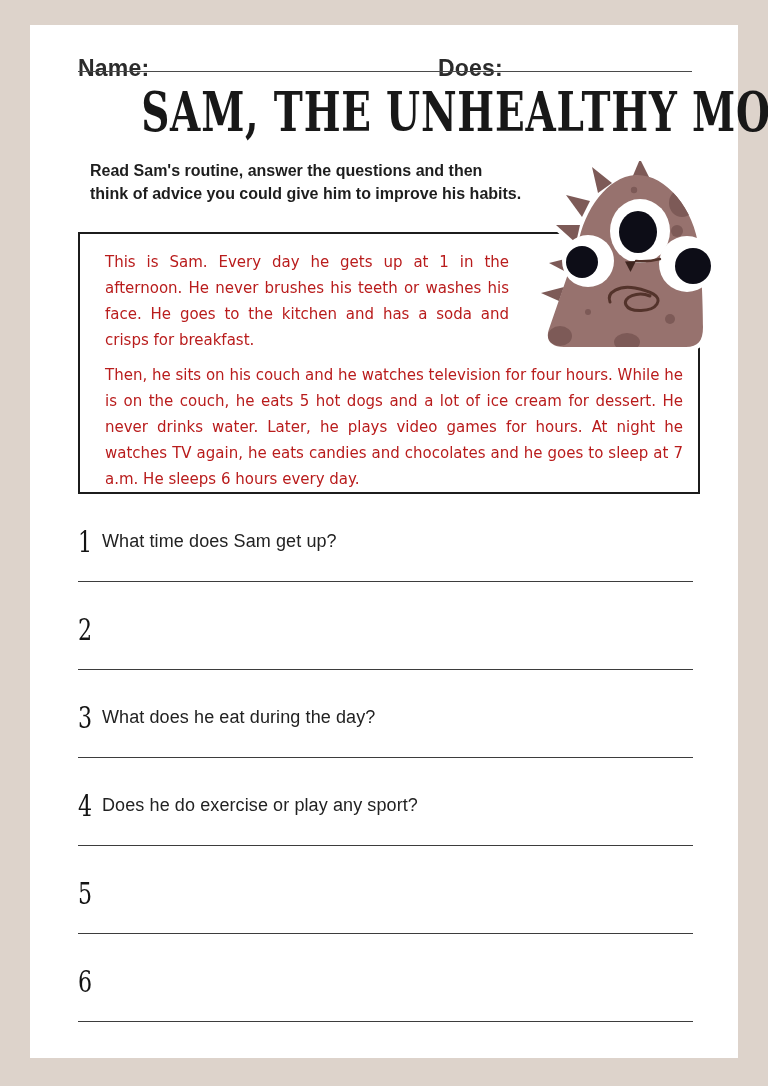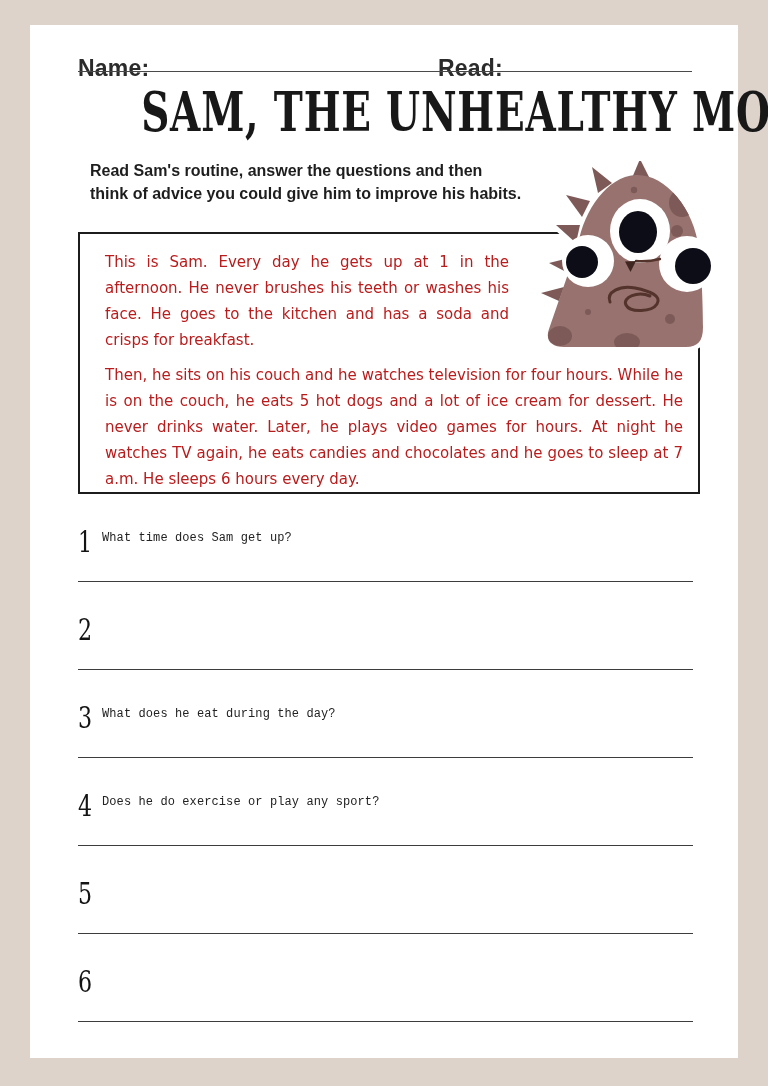--- a/index.html
+++ b/index.html
@@ -81,36 +81,36 @@
   .q1{top:502px;} .q2{top:590px;} .q3{top:678px;}
   .q4{top:766px;} .q5{top:854px;} .q6{top:942px;}
   .q-num{
     position:absolute;left:0;top:0;
     font-family:"DejaVu Serif",serif;
     font-size:27px;line-height:27px;font-weight:400;color:#141414;
     transform:scale(.82,1.08);transform-origin:left top;
   }
   .q-text{
     position:absolute;left:24px;top:4px;
-    font-family:Liberation Mono, monospace;
-    font-size:12px;color:#222;letter-spacing:.1px;
+    font-family:Liberation Sans, sans-serif;
+    font-size:18px;color:#222;letter-spacing:.1px;
   }
   .answer-line{
     position:absolute;left:0;top:54px;width:615px;
     border-top:1.7px solid #3d3d3d;
   }
 </style>
 </head>
 <body>
 
 <div class="canvas">
   <div class="page">
 
     <span class="field-label name-label">Name:</span>
-    <span class="field-label date-label">Read:</span>
+    <span class="field-label date-label">Does:</span>
     <div class="header-line"></div>
 
     <div class="title-wrap">
       <span class="title-inner">SAM, THE UNHEALTHY MONSTER</span>
     </div>
 
     <p class="instructions">Read Sam's routine, answer the questions and then
 think of advice you could give him to improve his habits.</p>
 
     <div class="passage-box">

